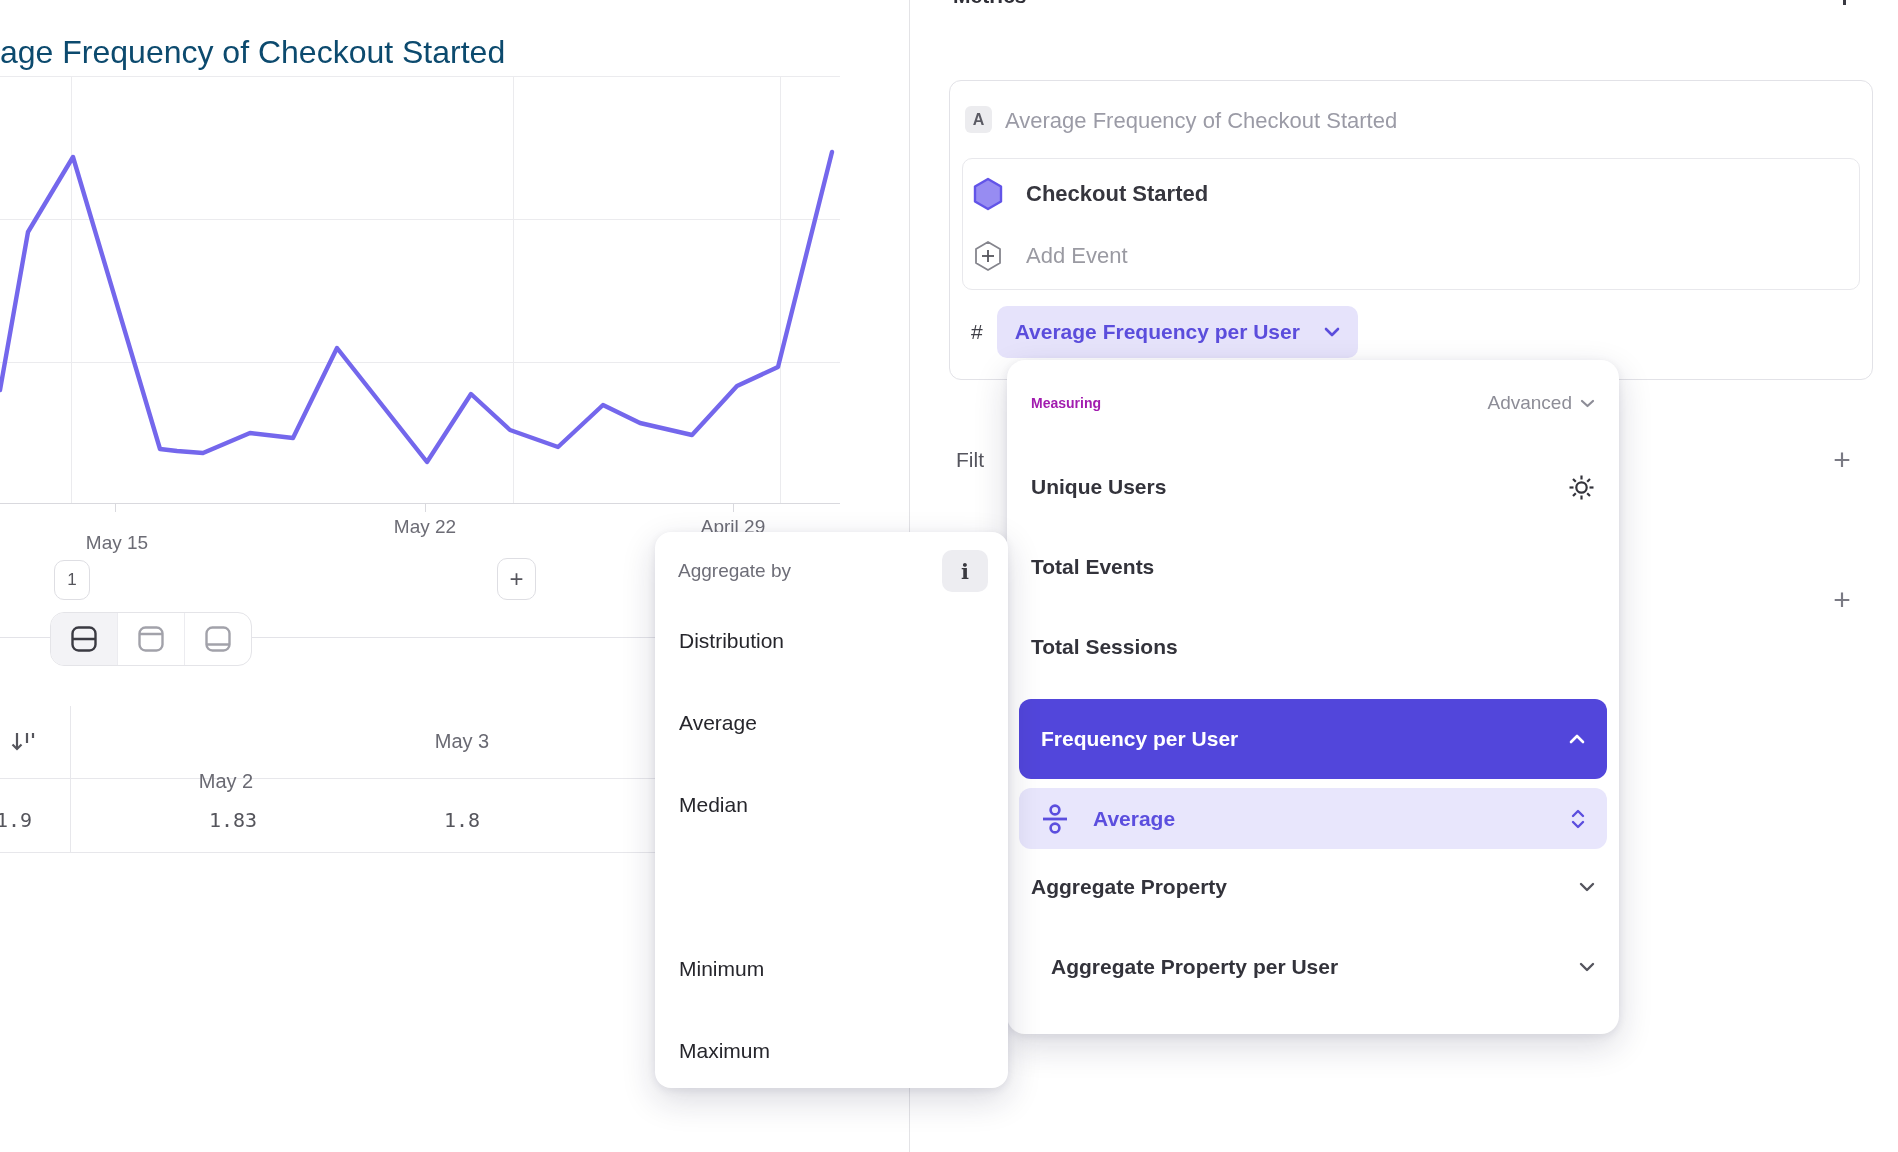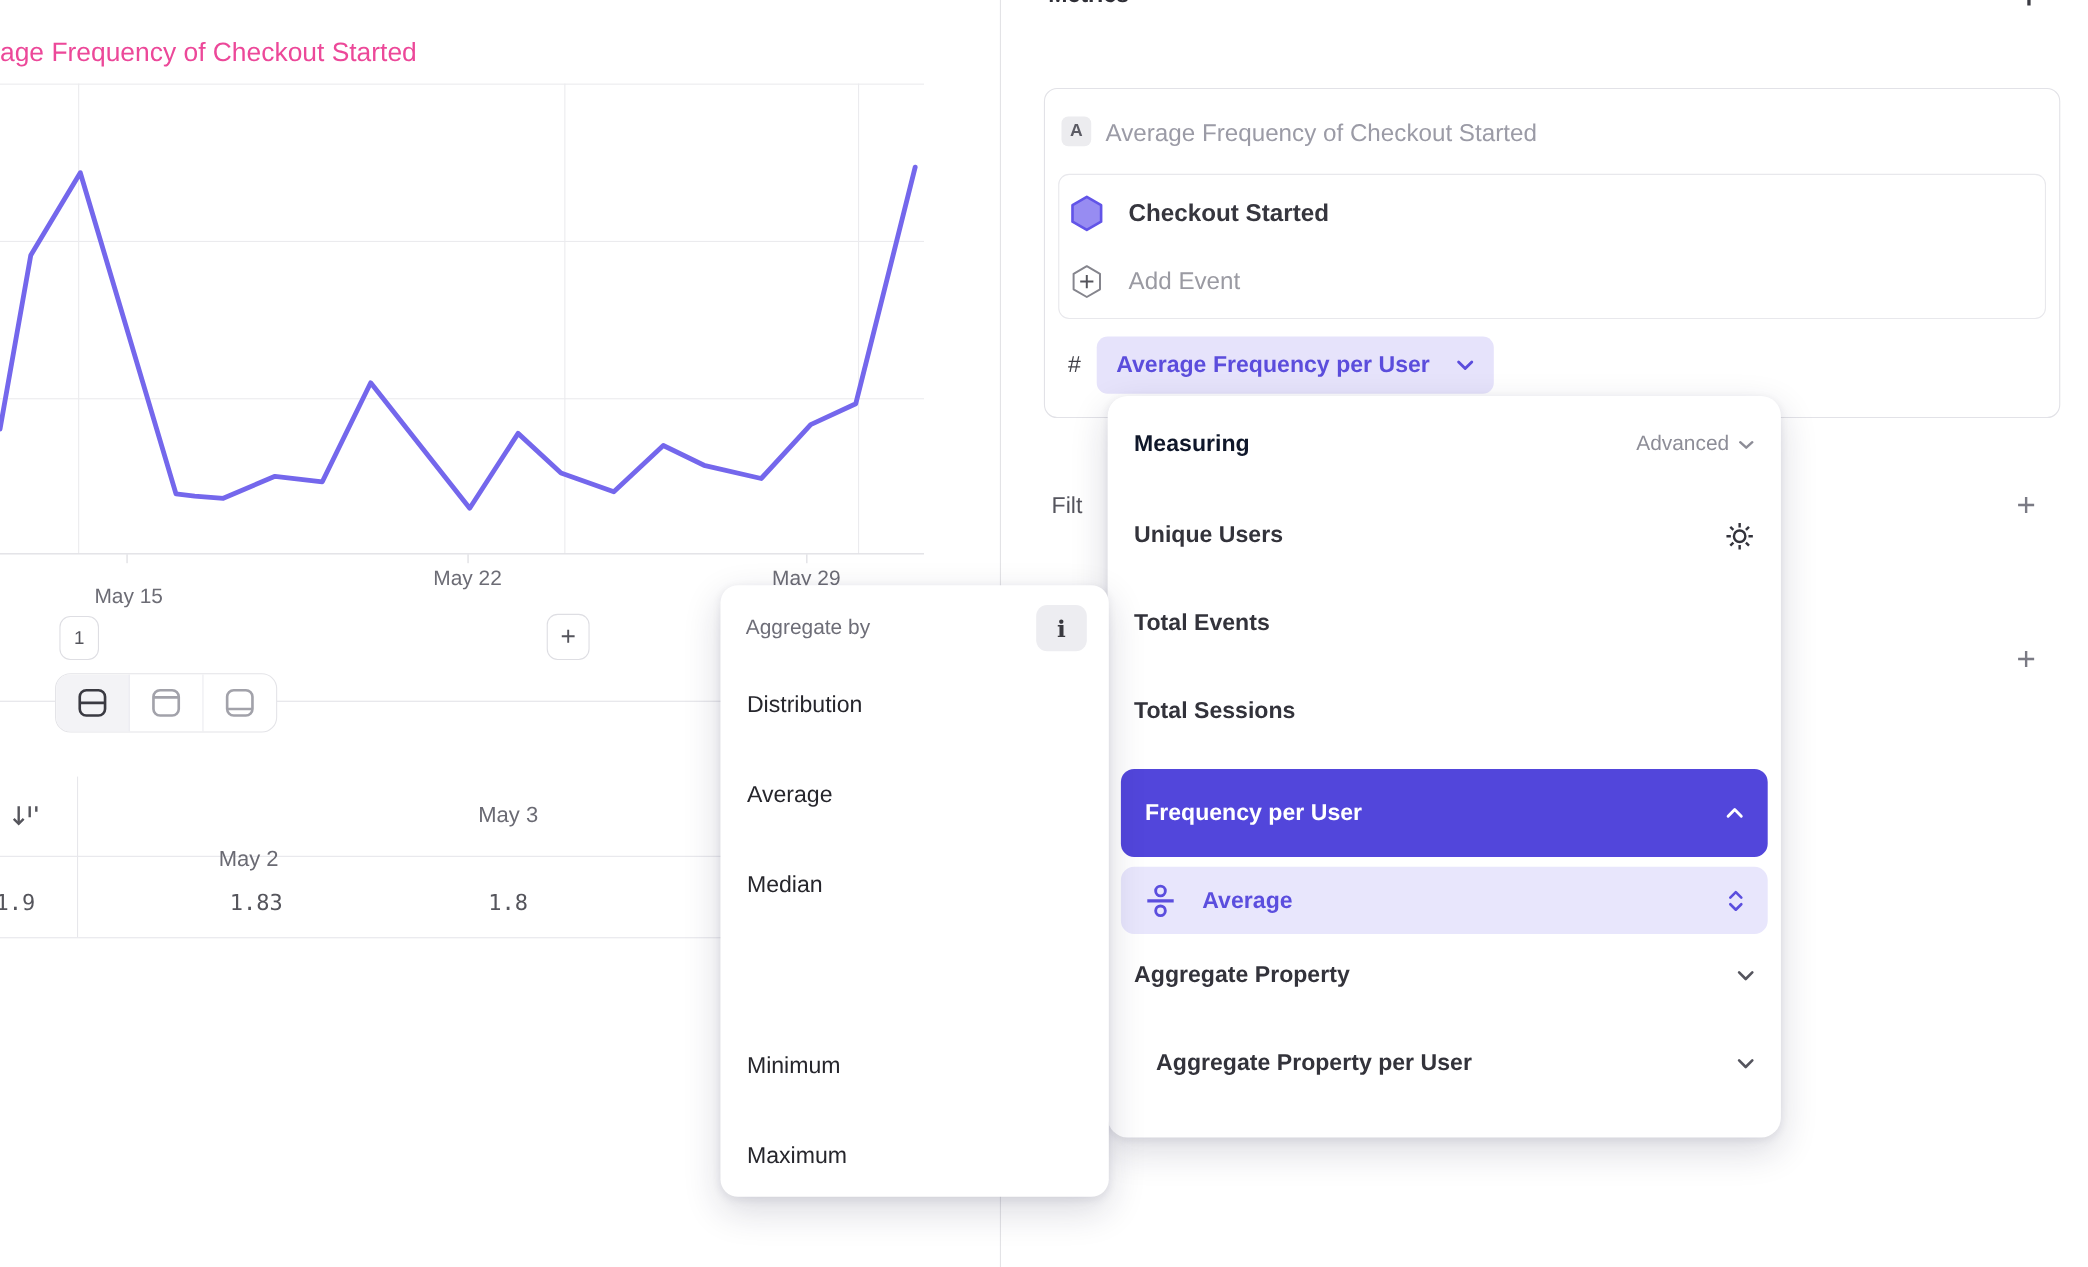--- a/index.html
+++ b/index.html
@@ -6,21 +6,21 @@
   #screen{position:relative;width:1898px;height:1152px;overflow:hidden;
           font-family:"Liberation Sans",sans-serif;background:#fff;color:#35353d;}
   .abs{position:absolute;}
   
   #chart-area{position:absolute;left:0;top:0;width:909px;height:1152px;}
   .hgrid{position:absolute;left:0;width:840px;height:1px;background:#ebebee;}
   .vgrid{position:absolute;top:76px;width:1px;height:427px;background:#ebebee;}
   .axis-line{position:absolute;left:0;top:503px;width:840px;height:1px;background:#d9d9de;}
   .tick{position:absolute;top:504px;width:1px;height:8px;background:#d9d9de;}
   .xlabel{position:absolute;top:516px;transform:translateX(-50%);font-size:19px;color:#6c6c75;}
-  #chart-title{position:absolute;left:0;top:34px;font-size:24px;color:#ec4899;font-weight:500;white-space:nowrap;}
+  #chart-title{position:absolute;left:0;top:34px;font-size:32px;color:#0c4a6e;font-weight:500;white-space:nowrap;}
   
   .mini-btn{position:absolute;border:1px solid #dedee3;border-radius:10px;background:#fff;
             display:flex;align-items:center;justify-content:center;color:#55555c;}
   #series-divider{position:absolute;left:0;top:637px;width:909px;height:1px;background:#e3e3e8;}
   #view-toggle{position:absolute;left:50px;top:612px;width:200px;height:52px;background:#fff;
                border:1px solid #e4e4e8;border-radius:14px;display:flex;overflow:hidden;}
   .toggle-seg{flex:1;display:flex;align-items:center;justify-content:center;border-right:1px solid #ececf0;}
   .toggle-seg:last-child{border-right:none;}
   .toggle-seg.active{background:#f3f3f6;}
   
@@ -51,21 +51,21 @@
   #filters-clip{position:absolute;left:956px;top:448px;width:52px;height:26px;overflow:hidden;
                 font-size:21px;font-weight:400;color:#55555e;}
   .plus-ghost{position:absolute;width:28px;height:28px;color:#7a7a84;font-size:30px;font-weight:300;
               display:flex;align-items:center;justify-content:center;line-height:1;}
   #plus-top-sliver{position:absolute;left:1843px;top:0;width:3px;height:5px;background:#3a3a42;}
   
   .popup{position:absolute;background:#fff;border-radius:18px;
          box-shadow:0 12px 34px rgba(25,25,60,.16),0 2px 8px rgba(25,25,60,.08);}
   #measuring-popup{left:1007px;top:360px;width:612px;height:674px;z-index:30;}
   #mp-head{position:absolute;left:24px;right:24px;top:32px;display:flex;justify-content:space-between;align-items:center;}
-  #mp-title{font-size:21px;font-weight:600;color:#0f172a;}
+  #mp-title{font-size:14px;font-weight:600;color:#a21caf;}
   #mp-adv{display:flex;align-items:center;gap:8px;font-size:19px;color:#8d8d97;}
   .mp-item{position:absolute;left:24px;right:24px;height:42px;display:flex;align-items:center;
            justify-content:space-between;font-size:21px;font-weight:600;color:#33333b;}
   #mp-selected{position:absolute;left:12px;right:12px;top:339px;height:80px;border-radius:12px;
                background:#5246db;display:flex;align-items:center;justify-content:space-between;
                padding:0 22px;box-sizing:border-box;color:#fff;font-size:21px;font-weight:600;}
   #mp-average{position:absolute;left:12px;right:12px;top:428px;height:61px;border-radius:12px;
               background:#e8e6fc;display:flex;align-items:center;justify-content:space-between;
               padding:0 22px;box-sizing:border-box;color:#5b4ede;font-size:21px;font-weight:600;}
   #mp-average .lbl{display:flex;align-items:center;gap:24px;}
@@ -91,21 +91,21 @@
         <div class="hgrid" style="top: 362px;"></div>
         <div class="vgrid" style="left: 71px;"></div>
         <div class="vgrid" style="left: 513px;"></div>
         <div class="vgrid" style="left: 780px;"></div>
         <div class="axis-line"></div>
         <div class="tick" style="left: 115px;"></div>
         <div class="xlabel" style="left: 117px; margin-top: 16px;">May 15</div>
         <div class="tick" style="left: 425px;"></div>
         <div class="xlabel" style="left: 425px;">May 22</div>
         <div class="tick" style="left: 733px;"></div>
-        <div class="xlabel" style="left: 733px;">May 29</div>
+        <div class="xlabel" style="left: 733px;">April 29</div>
         <svg width="909" height="560" style="position: absolute; left: 0px; top: 0px; pointer-events: none;">
           <polyline points="0,390 28,232 73,157 160,449 177,451 203,453 250,433 293,438 337,348 427,462 471,394 510,430 558,447 603,405 640,423 692,435 737,386 778,367 832,152" fill="none" stroke="#7467EC" stroke-width="4.4" stroke-linejoin="round" stroke-linecap="round"></polyline>
         </svg>
       </div>
 
     <div class="mini-btn" style="left:54px;top:560px;width:34px;height:38px;font-size:17px;">
       <span>1</span>
     </div>
 
     <div class="mini-btn" style="left:497px;top:558px;width:37px;height:40px;font-size:24px;font-weight:300;">

